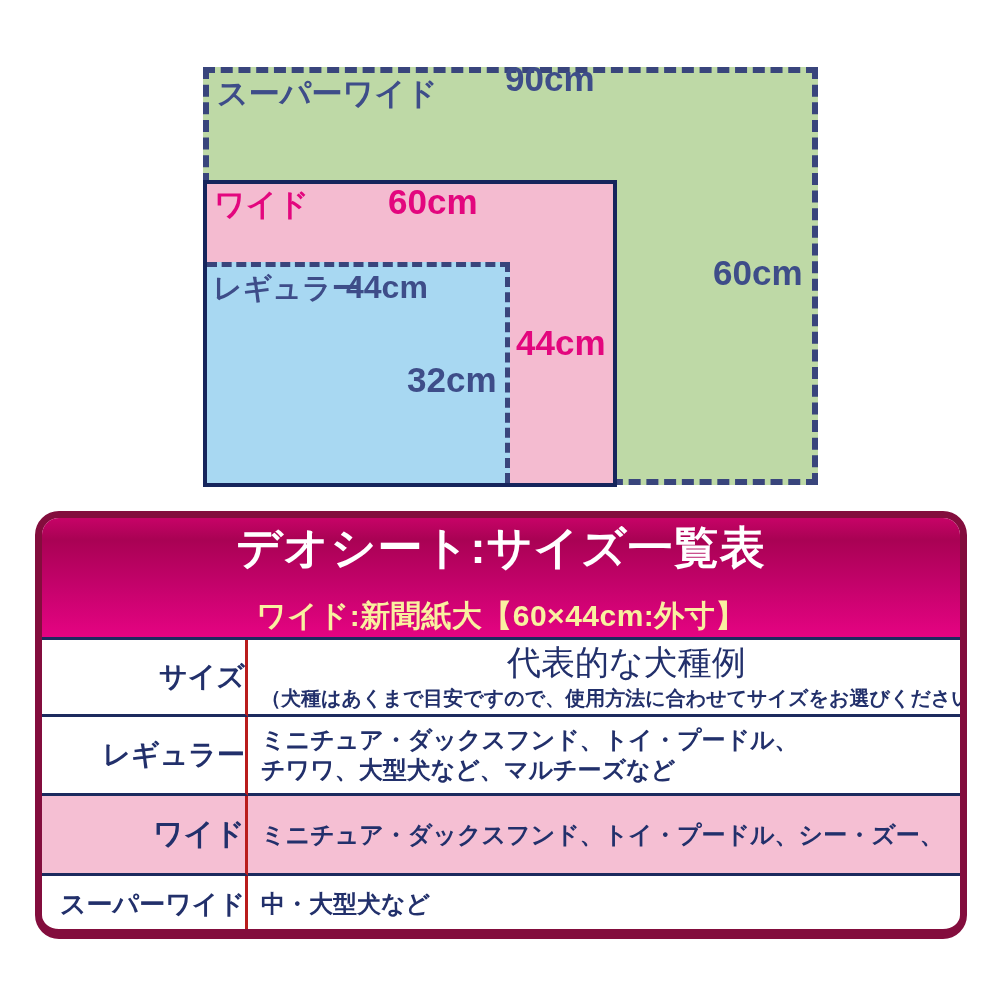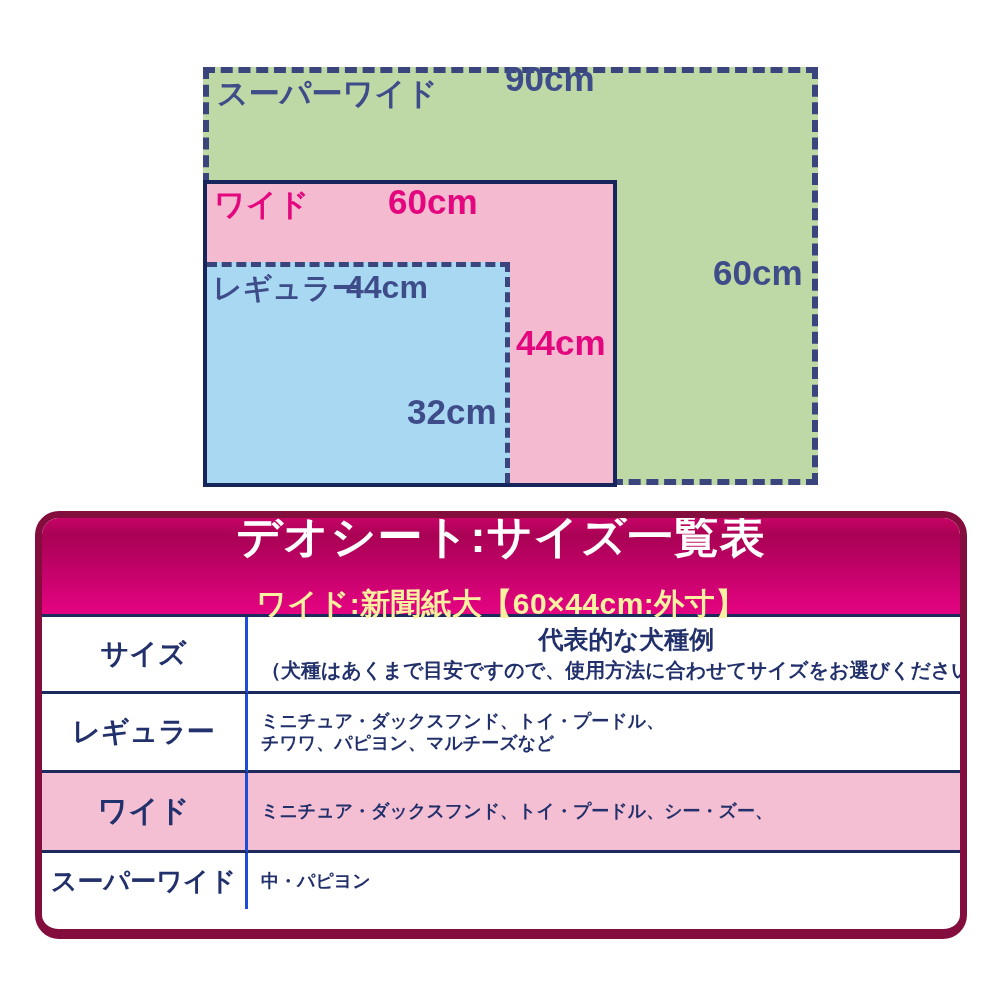--- a/index.html
+++ b/index.html
@@ -28,49 +28,49 @@
   .navy{color:#3e4d89;}
   .magenta{color:#e3067e;}
   .lbl-super{left:217px;top:78px;font-size:31px;}
   .lbl-90{left:505px;top:61px;font-size:35px;}
   .lbl-60g{left:713px;top:255px;font-size:35px;}
   .lbl-wide{left:214px;top:189px;font-size:31px;}
   .lbl-60p{left:388px;top:184px;font-size:35px;}
   .lbl-reg{left:213px;top:274px;font-size:29px;}
   .lbl-44b{left:346px;top:271px;font-size:32px;}
   .lbl-44p{left:516px;top:325px;font-size:35px;}
-  .lbl-32{left:407px;top:362px;font-size:35px;margin-top:32px;}
+  .lbl-32{left:407px;top:362px;font-size:35px;}
 
   
   .panel{
     position:absolute;left:35px;top:511px;width:932px;height:428px;
     box-sizing:border-box;border:7px solid #830d3d;border-bottom-width:10px;
     border-radius:24px;overflow:hidden;background:#ffffff;
   }
   .panel-header{
-    height:96px;display:flex;flex-direction:column;align-items:center;justify-content:center;
+    height:119px;display:flex;flex-direction:column;align-items:center;justify-content:center;
     background:linear-gradient(180deg,#c70367 0%,#a90254 18%,#c3026a 55%,#e50382 100%);
     gap:16px;
   }
   .panel-title{color:#ffffff;font-size:45px;font-weight:700;line-height:1.1;letter-spacing:1px;}
   .panel-subtitle{color:#f9f0a0;font-size:30px;font-weight:700;line-height:1.1;margin-top:10px;letter-spacing:0.5px;}
 
   .tbl{
     display:grid;grid-template-columns:206px 1fr;grid-template-rows:77px 79px 80px auto;
     border-top:3px solid #1c2a5e;height:292px;color:#22306b;
   }
   .cell{box-sizing:border-box;display:flex;flex-direction:column;justify-content:center;}
-  .c1{border-right:3px solid #1d4ed8;align-items:center;text-align:center;}
+  .c1{border-right:3px solid #b91c1c;align-items:flex-end;text-align:center;}
   .rowline{border-bottom:3px solid #1c2a5e;}
   .size-label{font-size:28px;font-weight:700;}
   .size-label.em{font-size:30px;font-weight:800;}
   .size-label.sm{font-size:26px;}
   .c2{padding-left:13px;padding-right:6px;align-items:flex-start;}
-  .c2 .line{font-size:18px;font-weight:700;line-height:1.25;white-space:nowrap;}
-  .hdr-title{font-size:25px;font-weight:700;align-self:center;line-height:1.1;}
+  .c2 .line{font-size:24px;font-weight:700;line-height:1.25;white-space:nowrap;}
+  .hdr-title{font-size:34px;font-weight:400;align-self:center;line-height:1.1;}
   .hdr-note{font-size:20px;font-weight:700;align-self:center;line-height:1.2;margin-top:4px;white-space:nowrap;}
   .hl{background:#f5bfd3;}
 </style>
 </head>
 <body>
 
 <div class="stage">
 
   <div class="diagram">
     <div class="rect green"></div>
@@ -104,32 +104,32 @@
       <div class="cell c2 rowline">
         <span class="hdr-title">代表的な犬種例</span>
         <span class="hdr-note">（犬種はあくまで目安ですので、使用方法に合わせてサイズをお選びください）</span>
       </div>
 
       <div class="cell c1 rowline">
         <span class="size-label">レギュラー</span>
       </div>
       <div class="cell c2 rowline">
         <span class="line">ミニチュア・ダックスフンド、トイ・プードル、</span>
-        <span class="line">チワワ、パピヨン、マルチーズなど</span>
+        <span class="line">チワワ、大型犬など、マルチーズなど</span>
       </div>
 
       <div class="cell c1 rowline hl">
         <span class="size-label em">ワイド</span>
       </div>
       <div class="cell c2 rowline hl">
         <span class="line">ミニチュア・ダックスフンド、トイ・プードル、シー・ズー、</span>
       </div>
 
       <div class="cell c1">
         <span class="size-label sm">スーパーワイド</span>
       </div>
       <div class="cell c2">
-        <span class="line">中・パピヨン</span>
+        <span class="line">中・大型犬など</span>
       </div>
     </div>
   </div>
 
 </div>
 
 </body></html>

